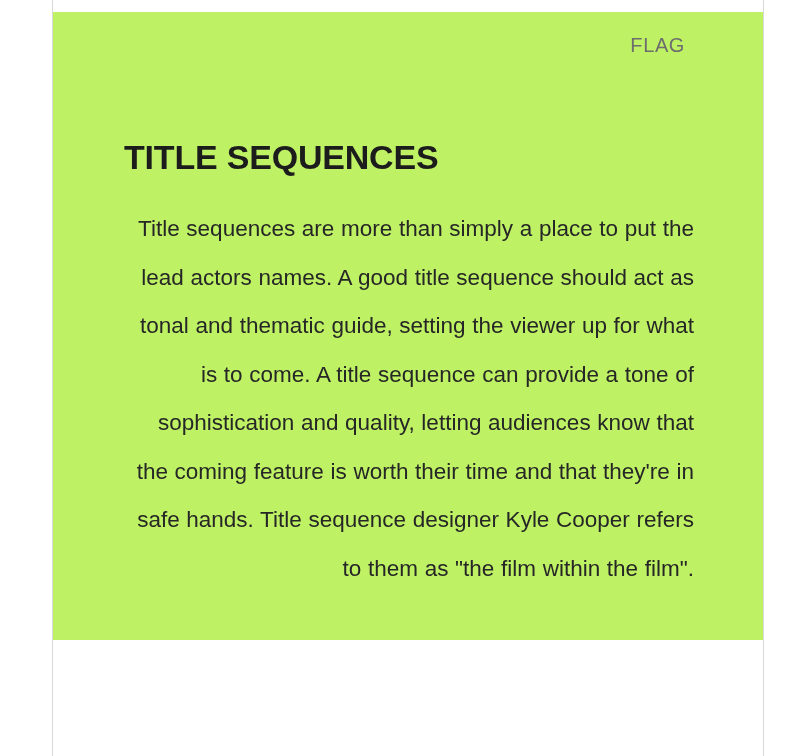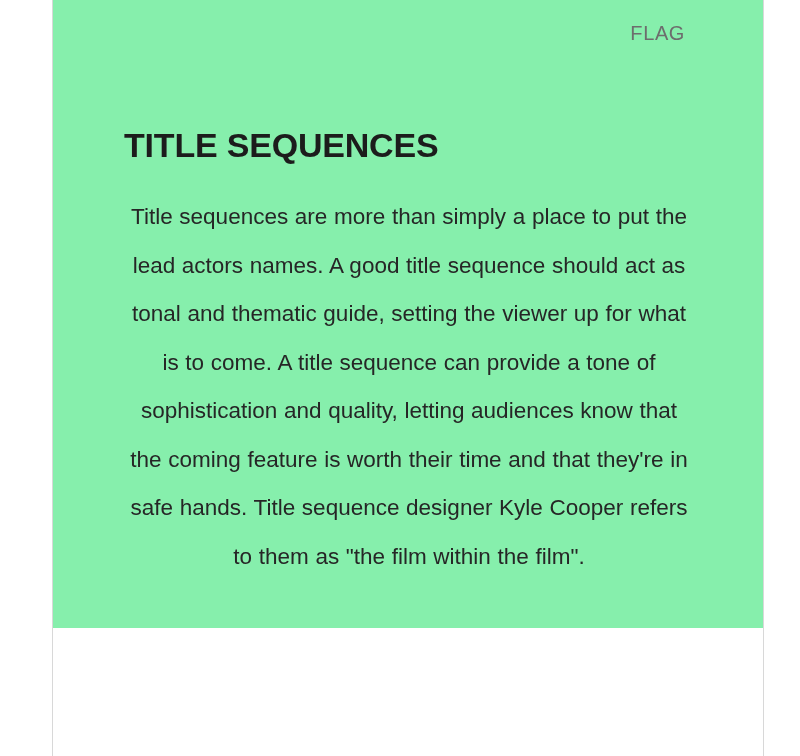--- a/index.html
+++ b/index.html
@@ -52,24 +52,24 @@
     top: 0;
     bottom: 0;
     left: 764px;
     width: 36px;
     background: #ffffff;
   }
 
   .content {
     position: absolute;
     left: 53px;
-    top: 0;
+    top: 12px;
     width: 710px;
     height: 628px;
-    background: #86efac;
+    background: #bef264;
     box-sizing: border-box;
   }
 
   .flag-row {
     position: absolute;
     right: 78px;
     top: 22px;
     display: flex;
     align-items: center;
     justify-content: flex-end;
@@ -100,21 +100,21 @@
   }
 
   .article-body {
     font-family: "Liberation Sans", sans-serif;
     font-size: 22.5px;
     line-height: 48.5px;
     color: #262626;
     margin: 0;
     font-weight: 400;
     letter-spacing: 0px;
-    text-align: center;
+    text-align: right;
     word-spacing: 0.4px;
   }
 </style>
 </head>
 <body>
 
 <div class="page">
 
   <div class="gutter"></div>
   <div class="gutter-line a"></div>

